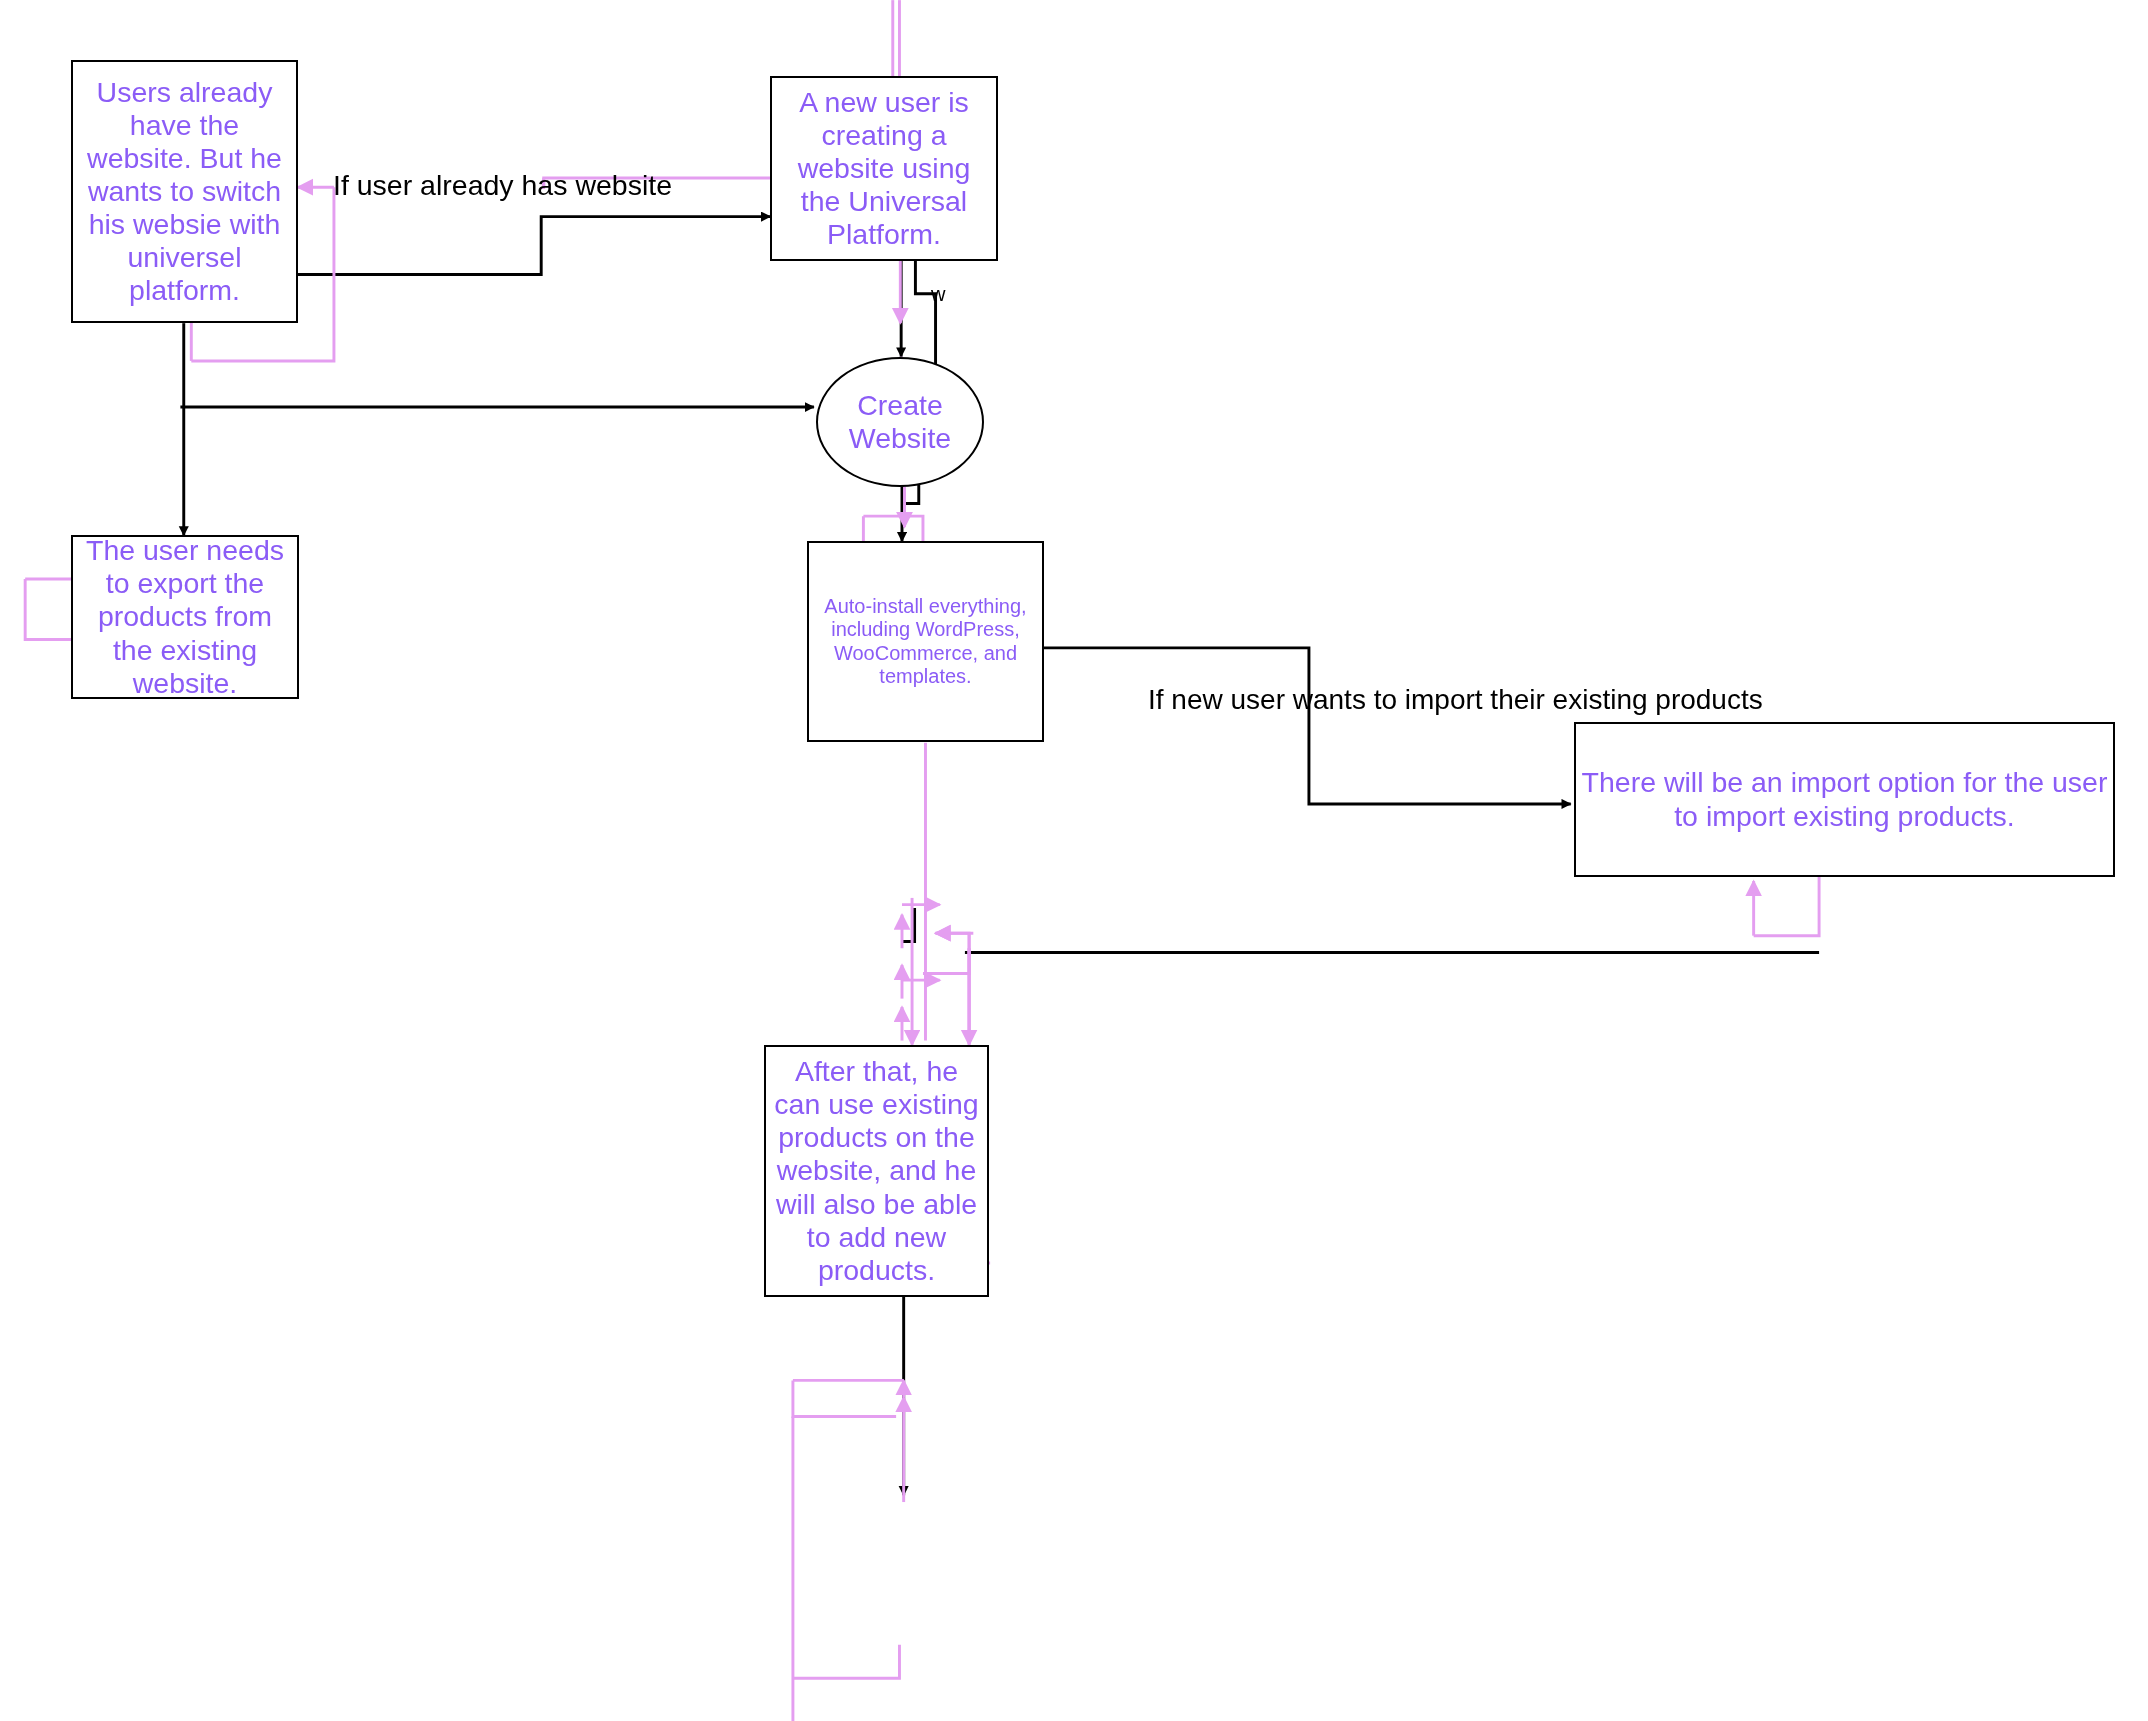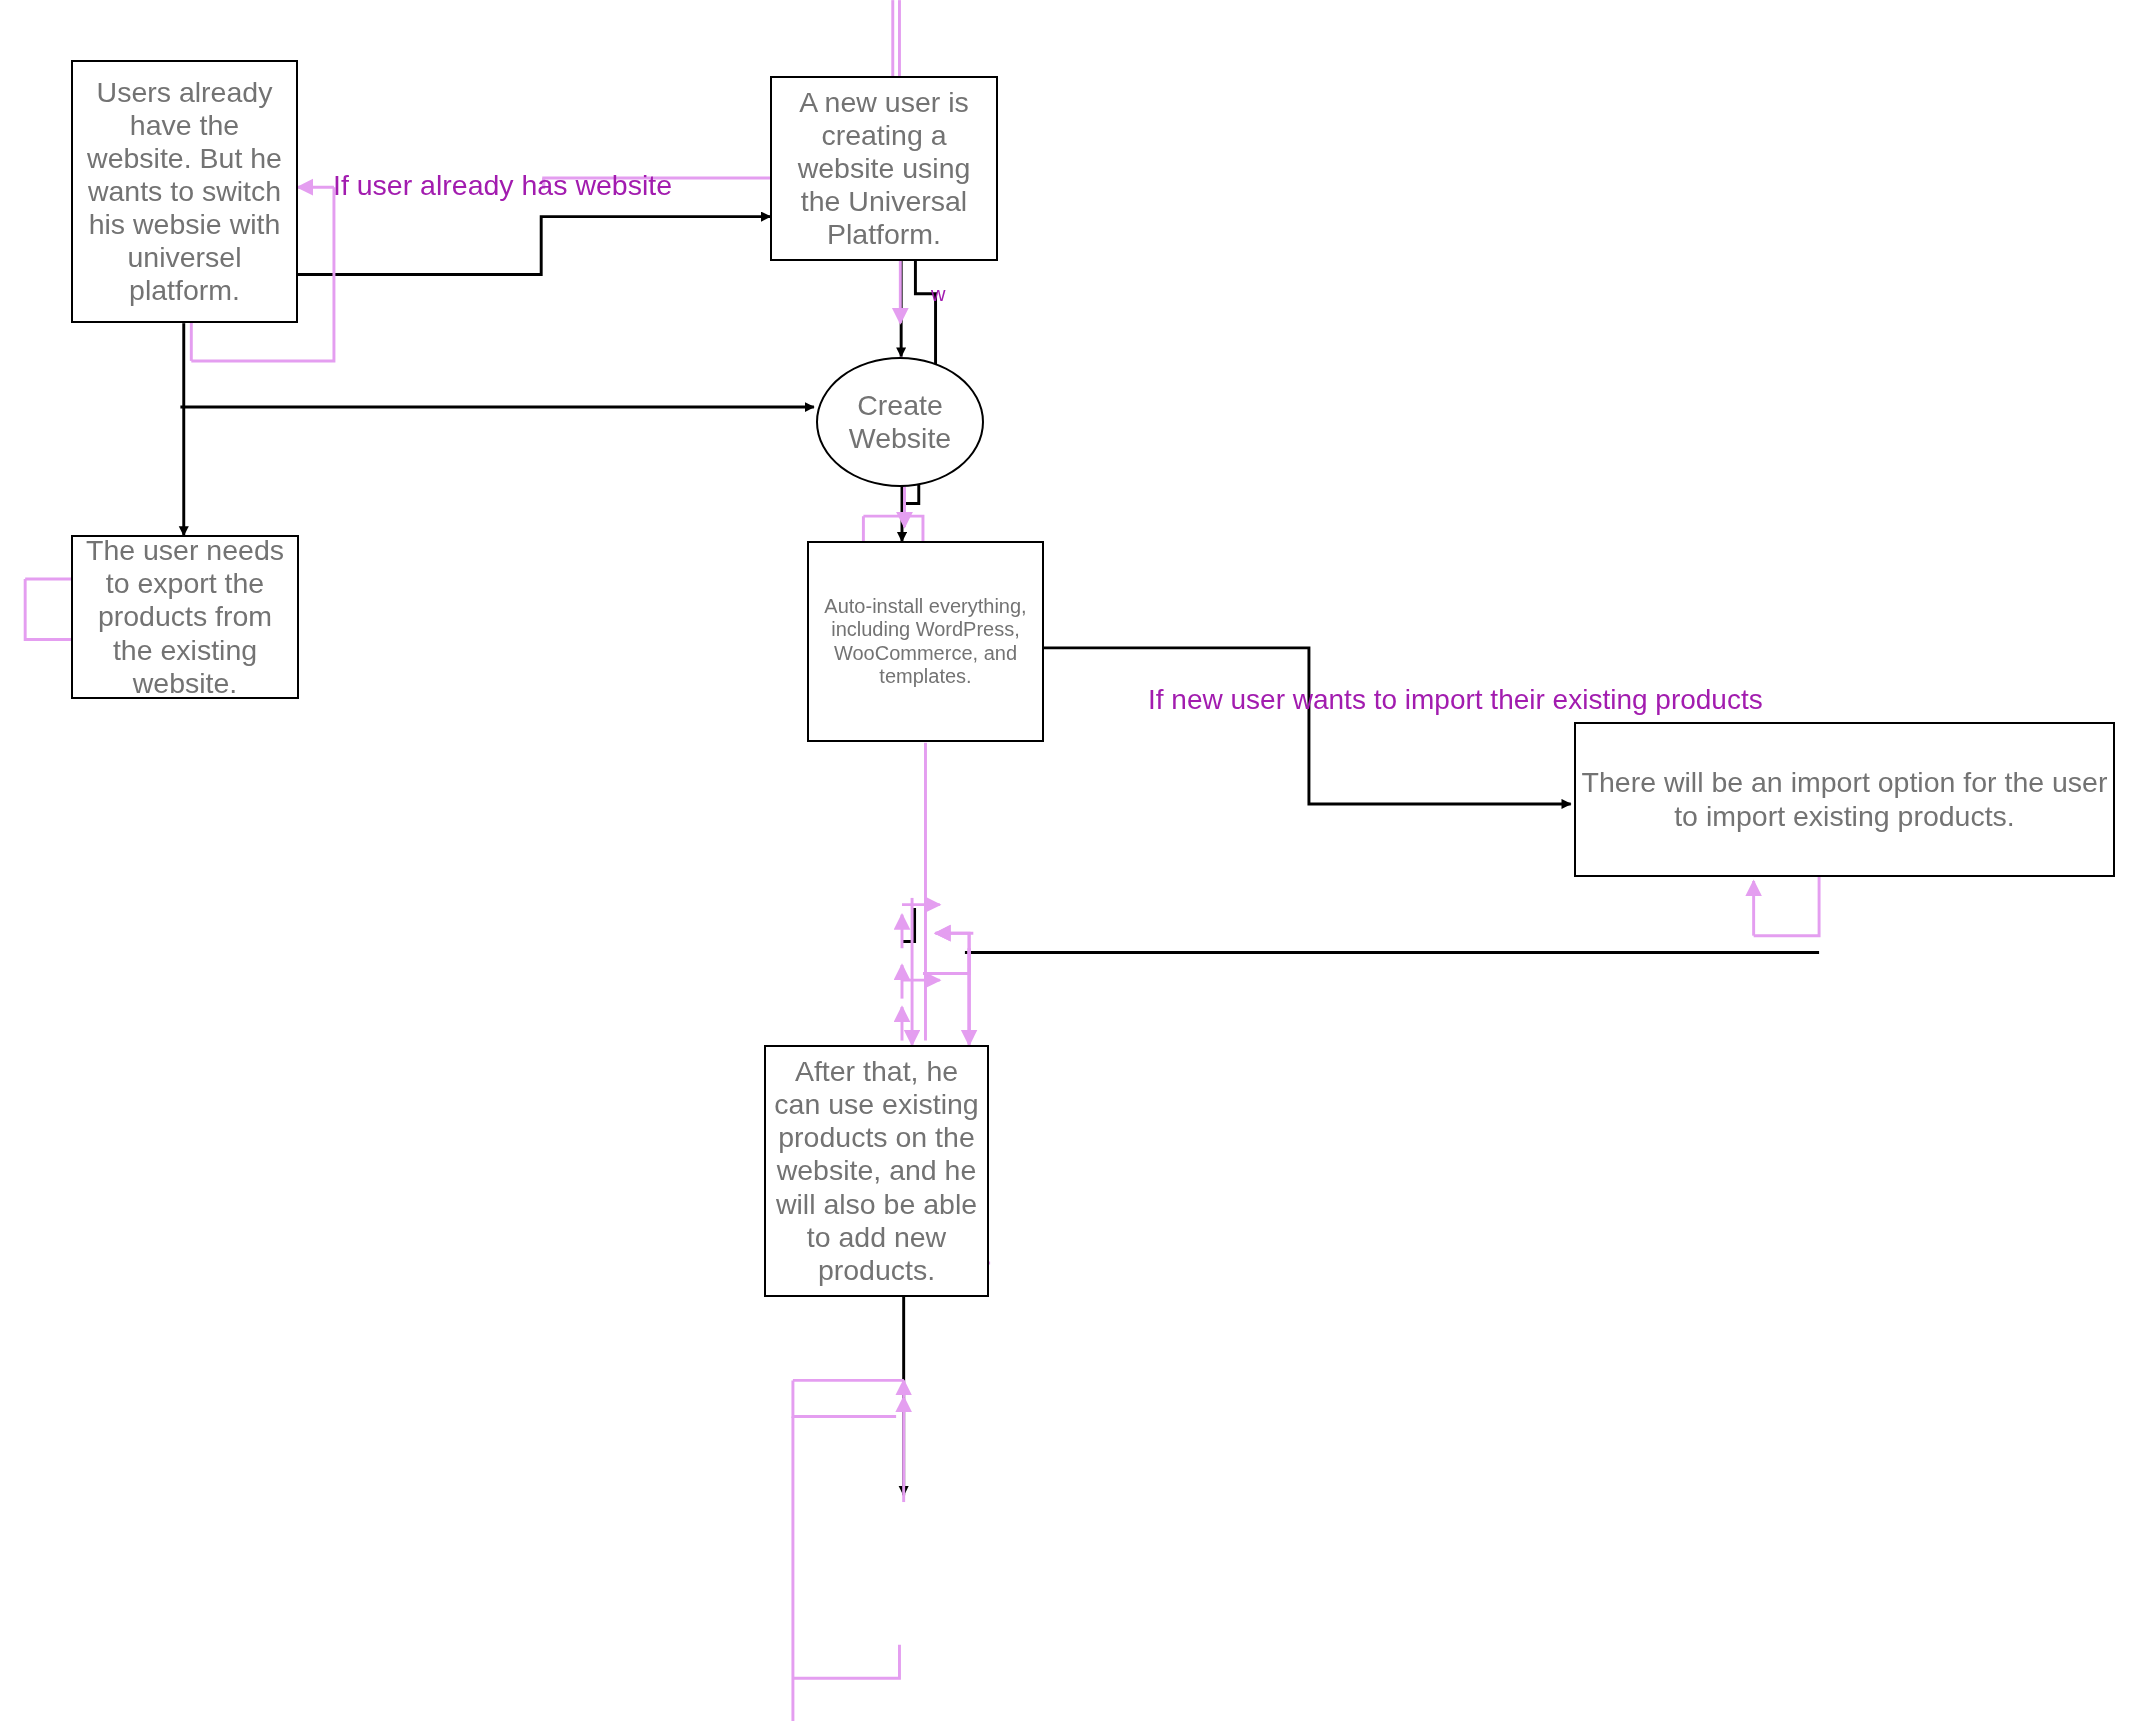--- a/index.html
+++ b/index.html
@@ -26,35 +26,35 @@
   }
   .node {
     position: absolute;
     box-sizing: border-box;
     background: #ffffff;
     border: 2.5px solid #000000;
     display: flex;
     align-items: center;
     justify-content: center;
     text-align: center;
-    color: #737373;
+    color: #8b5cf6;
     line-height: 1.16;
     padding: 1.7px 5px;
   }
   .node.circle {
     border-radius: 50%;
     border-width: 2.5px;
   }
   .node-text {
     display: block;
     width: 100%;
   }
   .edge-label {
     position: absolute;
-    color: #a21caf;
+    color: #000000;
     background: transparent;
     white-space: nowrap;
     line-height: 1.1;
   }
 </style>
 </head>
 <body>
 
 <div id="canvas">
 

